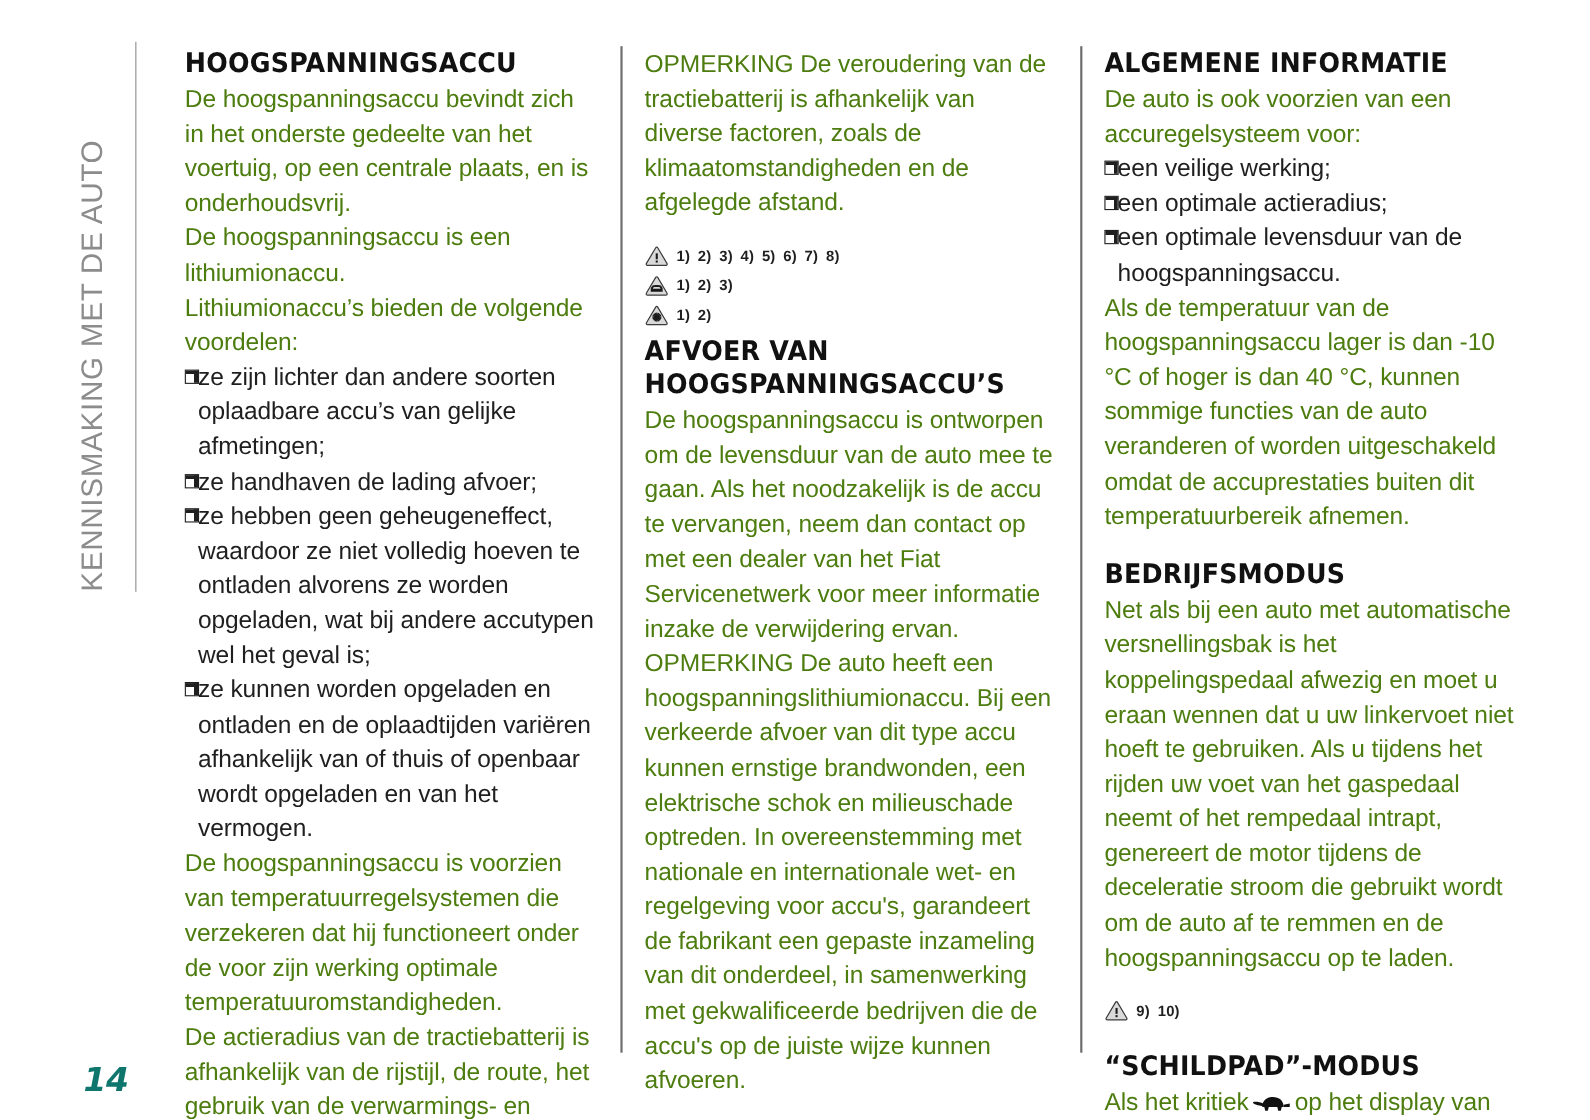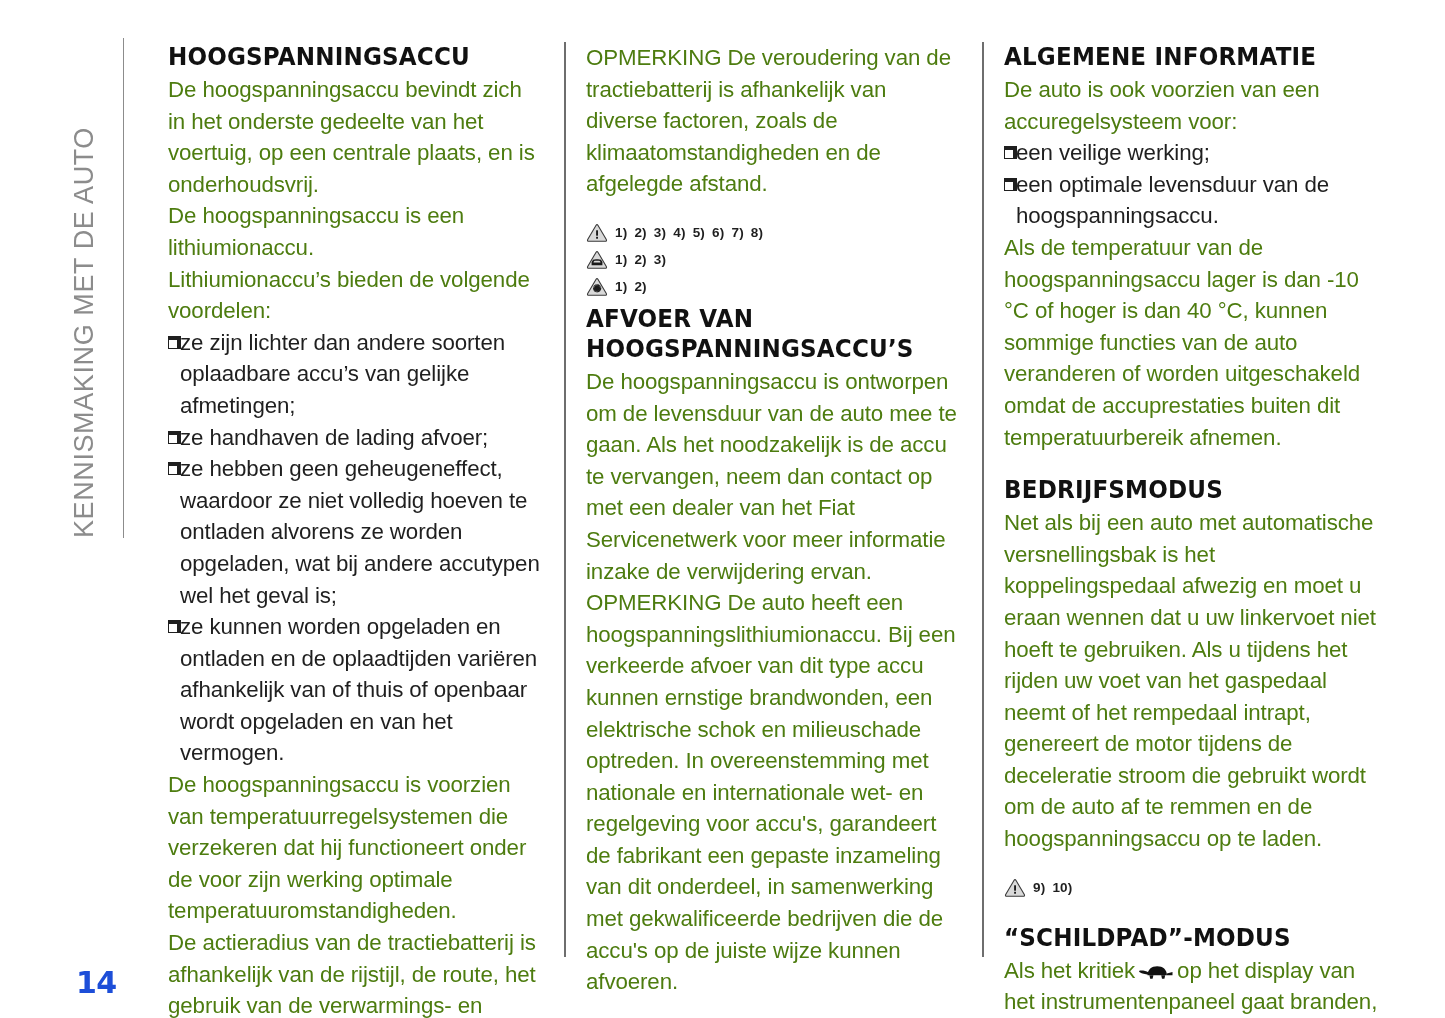--- a/index.html
+++ b/index.html
@@ -156,22 +156,23 @@
   }
 
   
   #page-number {
     position: absolute;
     left: 76px;
     bottom: 18px;
     font-size: 30px;
     font-weight: bold;
     font-family: "DejaVu Sans", sans-serif;
-    color: #1d4ed8;
+    color: #0f766e;
     letter-spacing: -0.5px;
+    font-style: italic;
   }
 </style>
 </head>
 <body>
 
 <div id="chapter-tab">
   <div class="label">KENNISMAKING MET DE AUTO</div>
   <div class="rule"></div>
 </div>
 
@@ -235,20 +236,21 @@
       <p class="body-text">OPMERKING De auto heeft een hoogspanningslithiumionaccu. Bij een verkeerde afvoer van dit type accu kunnen ernstige brandwonden, een elektrische schok en milieuschade optreden. In overeenstemming met nationale en internationale wet- en regelgeving voor accu's, garandeert de fabrikant een gepaste inzameling van dit onderdeel, in samenwerking met gekwalificeerde bedrijven die de accu's op de juiste wijze kunnen afvoeren.</p>
     </div>
   <div class="col-gap">
     <div class="divider"></div>
   </div>
   <div class="column" id="column-3">
       <h2 class="section-heading">ALGEMENE INFORMATIE</h2>
       <p class="body-text">De auto is ook voorzien van een accuregelsysteem voor:</p>
       <ul class="bullet-list">
         <li><span class="bullet-square"></span><span>een veilige werking;</span></li>
+        <li><span class="bullet-square"></span><span>een optimale actieradius;</span></li>
         <li><span class="bullet-square"></span><span>een optimale levensduur van de hoogspanningsaccu.</span></li>
       </ul>
       <p class="body-text">Als de temperatuur van de hoogspanningsaccu lager is dan -10 °C of hoger is dan 40 °C, kunnen sommige functies van de auto veranderen of worden uitgeschakeld omdat de accuprestaties buiten dit temperatuurbereik afnemen.</p>
       <h2 class="section-heading spaced">BEDRIJFSMODUS</h2>
       <p class="body-text">Net als bij een auto met automatische versnellingsbak is het koppelingspedaal afwezig en moet u eraan wennen dat u uw linkervoet niet hoeft te gebruiken. Als u tijdens het rijden uw voet van het gaspedaal neemt of het rempedaal intrapt, genereert de motor tijdens de deceleratie stroom die gebruikt wordt om de auto af te remmen en de hoogspanningsaccu op te laden.</p>
       <div class="warn-block">
         <div class="symbol-row">
           <span class="tri-icon"><svg viewBox="0 0 22 20" width="22" height="20">
               <path d="M10.1 2.2 C10.6 1.4 11.4 1.4 11.9 2.2 L20.3 16.4 C20.8 17.3 20.4 18.2 19.4 18.2 L2.6 18.2 C1.6 18.2 1.2 17.3 1.7 16.4 Z" fill="#d9d9d9" stroke="#3a3a3a" stroke-width="1.1"></path>
               <rect x="10.1" y="7.3" width="1.9" height="5.4" fill="#1a1a1a"></rect>

